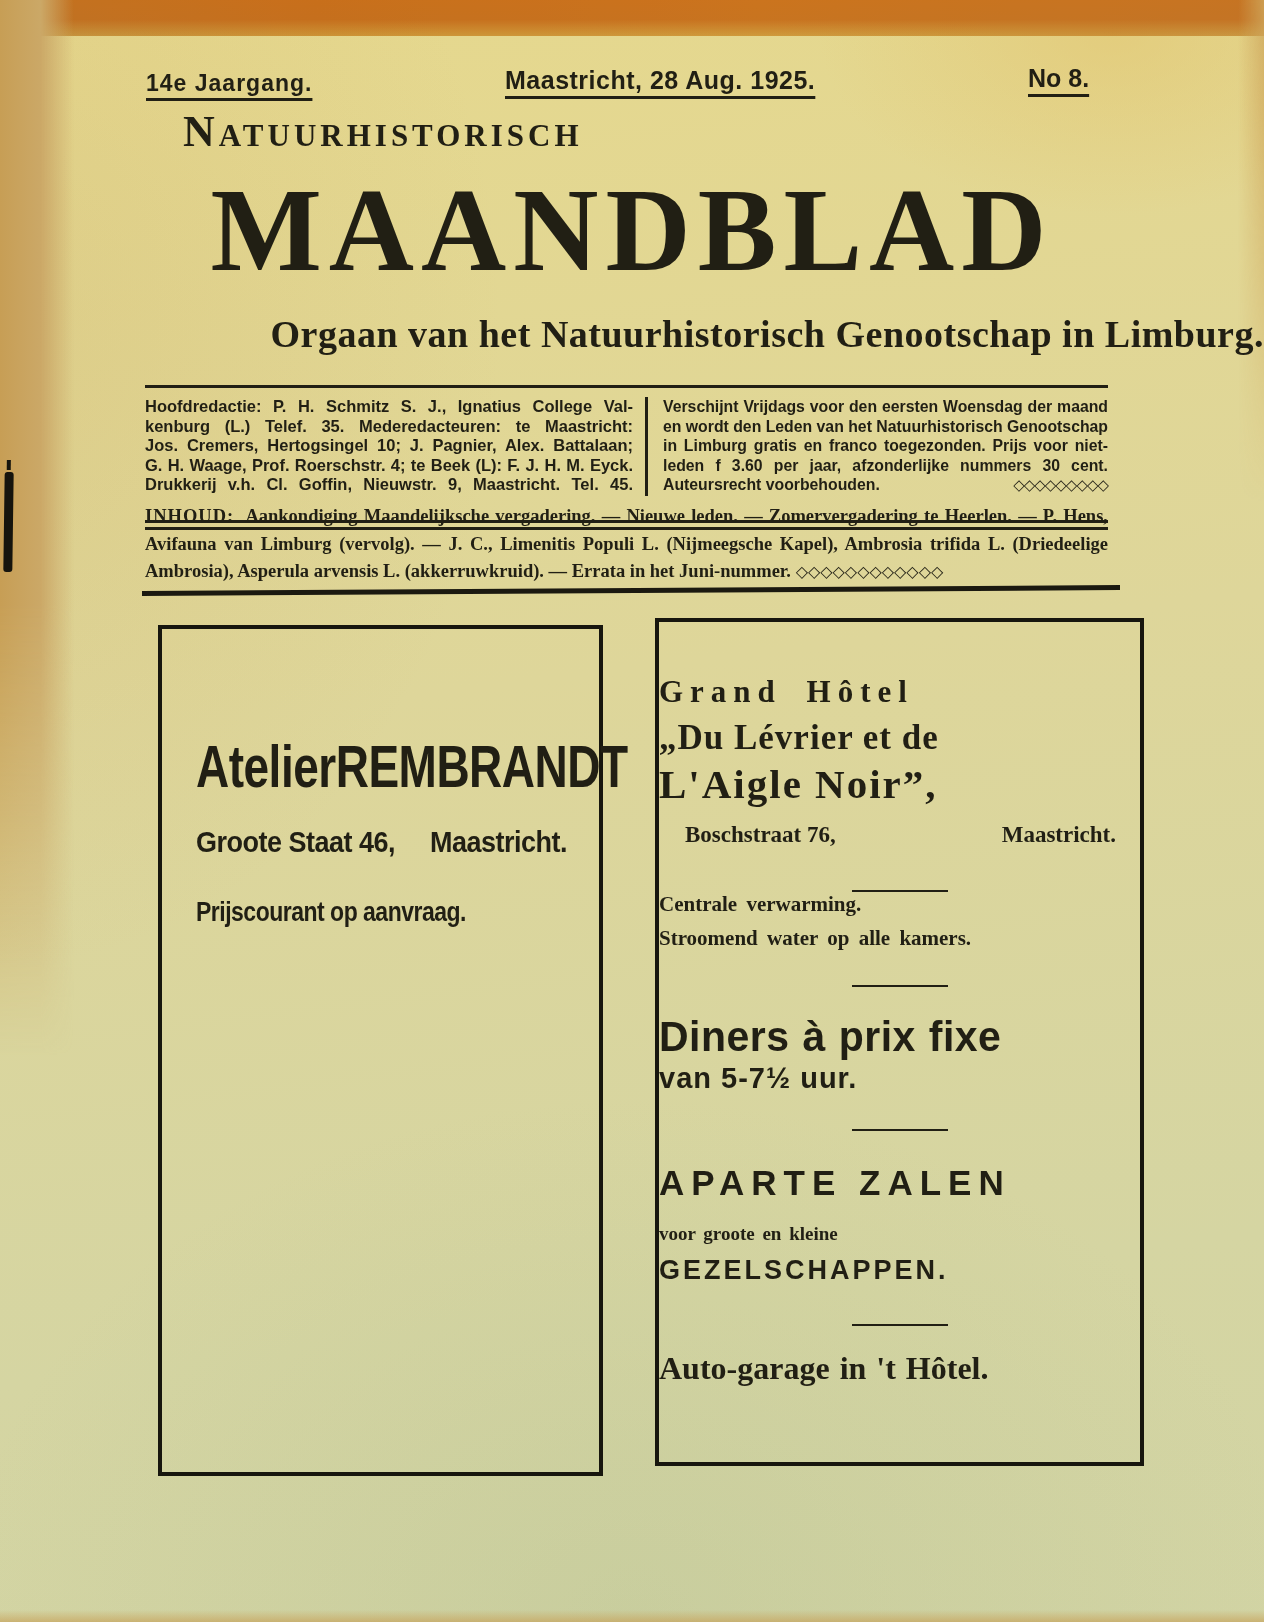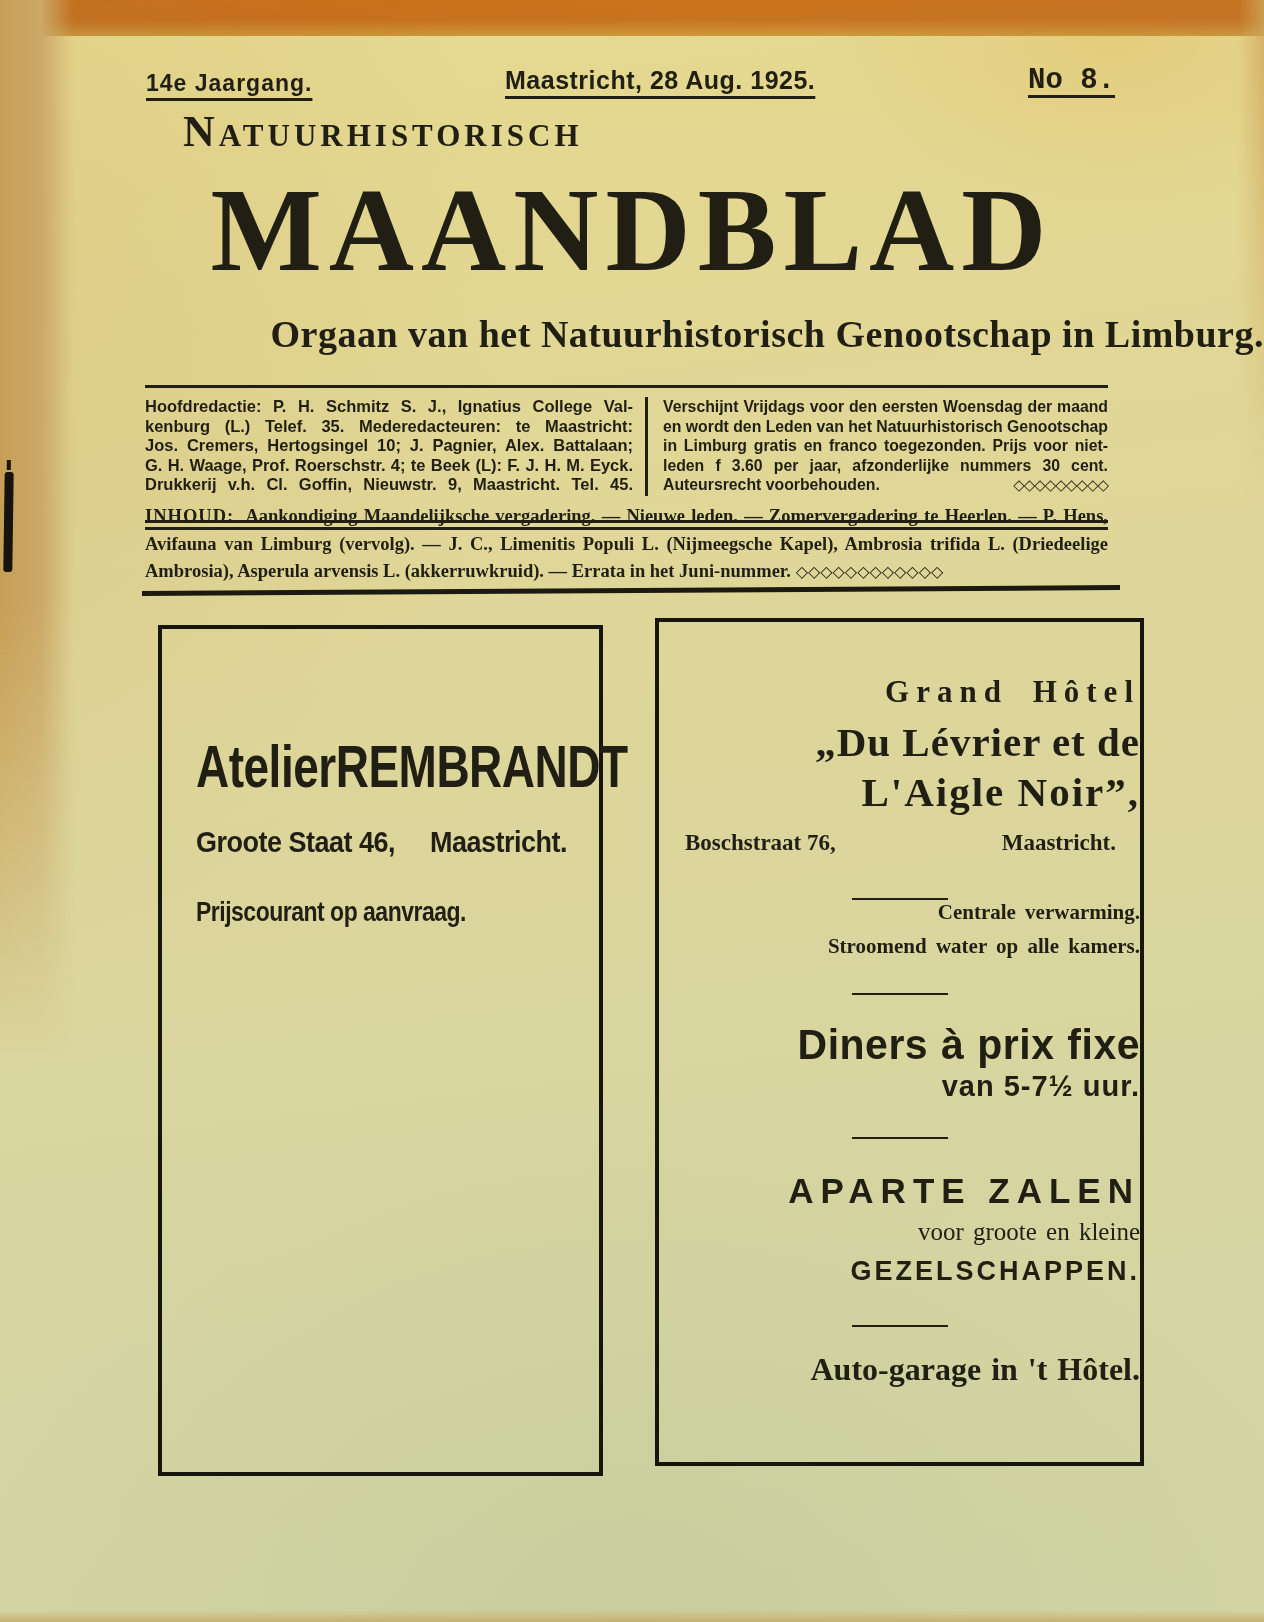--- a/index.html
+++ b/index.html
@@ -35,22 +35,22 @@
   .scan-mark{position:absolute;left:4px;top:472px;width:9px;height:100px;
     background:#16140d;border-radius:3px;transform:rotate(.8deg);}
   .scan-mark::after{content:"";position:absolute;left:2px;top:-12px;width:4px;height:10px;background:#16140d;}
   .u{text-decoration:underline;text-underline-offset:7px;text-decoration-thickness:2.5px;}
 
   
   .vol{position:absolute;left:146px;top:70px;font-family:"Liberation Sans",sans-serif;
     font-weight:700;font-size:23px;letter-spacing:1px;}
   .dateline{position:absolute;left:505px;top:66px;font-family:"Liberation Sans",sans-serif;
     font-weight:700;font-size:25px;letter-spacing:.5px;}
-  .issue{position:absolute;left:1028px;top:64px;font-family:Liberation Mono, monospace;
-    font-weight:700;font-size:29px;}
+  .issue{position:absolute;left:1028px;top:64px;font-family:Liberation Sans, sans-serif;
+    font-weight:700;font-size:25px;}
 
   
   .overtitle{position:absolute;left:183px;top:106px;font-variant:small-caps;
     font-weight:700;font-size:44px;letter-spacing:4px;}
   .title{position:absolute;left:0;right:0;top:172px;text-align:center;
     font-weight:700;font-size:118px;letter-spacing:7px;line-height:1;}
   .subtitle{position:absolute;left:0;right:0;top:312px;text-align:right;
     font-weight:700;font-size:38px;letter-spacing:.5px;}
 
   
@@ -69,48 +69,48 @@
   .inhoud{position:absolute;left:145px;top:503px;width:963px;
     font-weight:700;font-size:18.5px;line-height:27.5px;text-align:justify;}
   .inhoud-label{letter-spacing:1px;padding-right:6px;}
   .inhoud .ornament{font-size:16px;letter-spacing:0;}
   .rule-thick{position:absolute;left:142px;top:588px;width:978px;height:5px;
     background:#1b1910;transform:rotate(-.35deg);}
 
   
   .ad{position:absolute;border:4px solid #17160e;}
   .ad-left{left:158px;top:625px;width:437px;height:843px;}
-  .ad-right{left:655px;top:618px;width:481px;height:840px;text-align:right;}
+  .ad-right{left:655px;top:618px;width:481px;height:840px;text-align:left;}
 
   .cond{font-family:"Liberation Sans",sans-serif;font-weight:700;letter-spacing:-.5px;}
   .al-title{display:flex;justify-content:space-between;margin:118px 32px 0 34px;
     font-size:46px;transform:scaleY(1.28);transform-origin:50% 100%;}
   .al-address{display:flex;justify-content:space-between;margin:26px 32px 0 34px;
     font-size:27px;transform:scaleY(1.12);}
   .al-body{margin:210px 50px 0 55px;}
   .al-body .line{font-weight:700;font-size:21px;line-height:38px;white-space:nowrap;
     text-align:justify;text-align-last:justify;}
   .al-footer{margin:40px 0 0 34px;font-size:23px;transform:scaleY(1.22);transform-origin:0 50%;}
 
   .ar-name1{margin-top:52px;font-weight:700;font-size:31px;letter-spacing:7px;word-spacing:10px;}
-  .ar-name2{margin-top:8px;font-weight:700;font-size:41px;letter-spacing:1px;}
+  .ar-name2{margin-top:8px;font-weight:700;font-size:35px;letter-spacing:1px;}
   .ar-name3{margin-top:2px;font-weight:700;font-size:41px;letter-spacing:2px;}
   .ar-address{display:flex;justify-content:space-between;margin:14px 24px 0 26px;
     font-weight:700;font-size:23px;}
   .ar-hr{width:96px;border:none;border-top:2.5px solid #211f14;margin:0 auto;}
   .hr1{margin-top:42px;} .hr2{margin-top:34px;} .hr3{margin-top:34px;} .hr4{margin-top:38px;}
   .ar-feat1{font-weight:700;font-size:21px;word-spacing:4px;}
   .ar-feat2{margin-top:9px;font-weight:700;font-size:21px;word-spacing:4px;}
   .ar-diners1{margin-top:26px;font-family:"Liberation Sans",sans-serif;font-weight:700;
     font-size:41px;letter-spacing:.5px;word-spacing:1px;transform:scaleY(1.05);}
   .ar-diners2{margin-top:2px;font-family:"Liberation Sans",sans-serif;font-weight:700;
     font-size:29px;letter-spacing:1px;}
   .ar-zalen1{margin-top:32px;font-family:"Liberation Sans",sans-serif;font-weight:700;
     font-size:35px;letter-spacing:7px;}
-  .ar-zalen2{margin-top:7px;font-weight:400;font-size:25px;word-spacing:3px;}
+  .ar-zalen2{margin-top:20px;font-weight:700;font-size:19px;word-spacing:3px;}
   .ar-zalen3{margin-top:10px;font-family:"Liberation Sans",sans-serif;font-weight:700;
     font-size:27px;letter-spacing:3px;}
   .ar-garage{margin-top:24px;font-weight:700;font-size:32px;word-spacing:2px;}
 </style>
 </head>
 <body>
 
 <div class="page">
 
   <div class="edge-top"></div>

